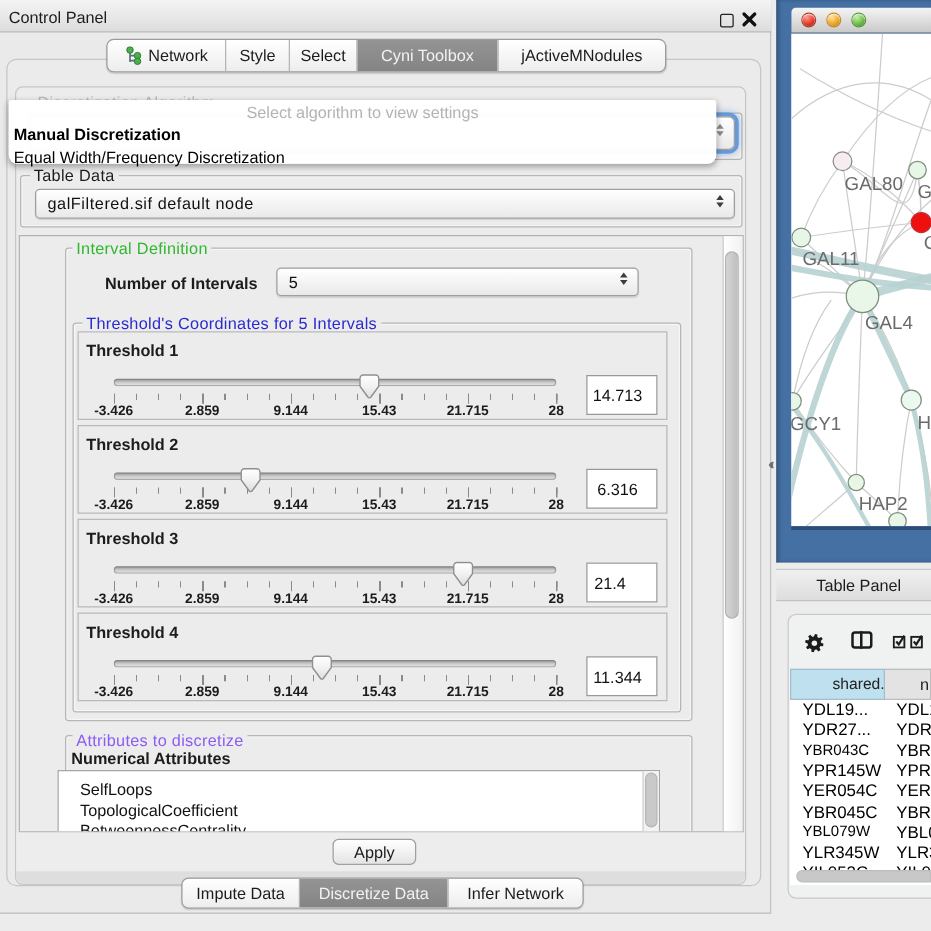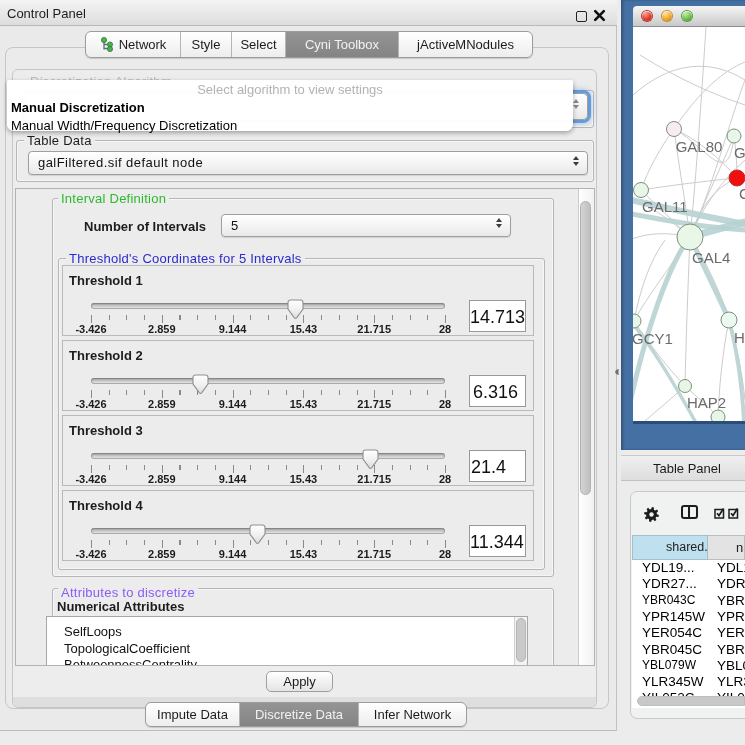--- a/index.html
+++ b/index.html
@@ -10,21 +10,21 @@
 .combo{background:linear-gradient(#ffffff,#f2f2f2 60%,#e9e9e9);border:1px solid #9f9f9f;border-radius:4px;
  box-shadow:0 1px 1px rgba(0,0,0,.12);}
 .ctext{font-size:13px;color:#111;padding-left:9px;white-space:nowrap;overflow:hidden;}
 .stepup{width:0;height:0;border-left:3.5px solid transparent;border-right:3.5px solid transparent;border-bottom:4.5px solid #3c3c3c;}
 .stepdn{width:0;height:0;border-left:3.5px solid transparent;border-right:3.5px solid transparent;border-top:4.5px solid #3c3c3c;}
 .seg{display:flex;align-items:center;justify-content:center;font-size:13px;color:#1c1c1c;height:100%;}
 .segbar{background:linear-gradient(#ffffff,#ededed);border:1px solid #9c9c9c;border-radius:6px;display:flex;overflow:hidden;
  box-shadow:0 1px 1px rgba(0,0,0,.15);}
 .segsel{background:linear-gradient(#949494,#848484);color:#f2f2f2;}
 .segdiv{width:1px;background:#b5b5b5;height:100%;}
-.vbox{background:#fff;border:1px solid #989898;font-size:18px;color:#111;text-align:right;}
+.vbox{background:#fff;border:1px solid #989898;font-size:13px;color:#111;text-align:center;}
 .tick-label{position:absolute;transform:translateX(-50%);font-size:11px;font-weight:bold;color:#1c1c1c;white-space:nowrap;}
 </style></head><body>
 <div class="a" style="left:0;top:0;width:617px;height:731px;background:#eaeaea;border-right:1px solid #c2c2c2;border-bottom:1px solid #bcbcbc;box-sizing:border-box;"></div>
 <div class="a" style="left:0;top:0;width:617px;height:26px;background:linear-gradient(#f4f4f4,#dddddd);border-bottom:1px solid #b9b9b9;box-sizing:border-box;"></div>
 <div class="a txt" style="left:7px;top:6px;">Control Panel</div>
 <div class="a" style="left:576px;top:11px;width:9px;height:9px;border:1.6px solid #222;border-radius:2px;background:transparent;"></div>
 <svg class="a" style="left:593px;top:9px;" width="13" height="13" viewBox="0 0 13 13">
     <path d="M2.2 2.2 L10.8 10.8 M10.8 2.2 L2.2 10.8" stroke="#111" stroke-width="2.6" stroke-linecap="round"></path>
   </svg>
 <div class="a" style="left:5px;top:47px;width:604px;height:662px;border:1px solid #c6c6c6;border-radius:8px;background:#ebebeb;box-sizing:border-box;"></div>
@@ -184,21 +184,21 @@
 <div class="a segbar" style="left:145px;top:702px;width:320px;height:23px;">
     <div class="seg" style="width:93px;">Impute Data</div>
     <div class="segdiv"></div>
     <div class="seg segsel" style="width:118px;">Discretize Data</div>
     <div class="segdiv"></div>
     <div class="seg" style="width:107px;">Infer Network</div>
   </div>
 <div class="a" style="left:7px;top:80px;width:566px;height:51px;background:rgba(255,255,255,.98);border-radius:2px 2px 7px 7px;box-shadow:0 2px 5px rgba(0,0,0,.33);">
     <div style="text-align:center;font-size:13px;color:#b3b3b3;padding-top:2px;">Select algorithm to view settings</div>
     <div style="font-size:13px;font-weight:bold;color:#000;padding:3px 0 0 4px;">Manual Discretization</div>
-    <div style="font-size:13px;color:#000;padding:3px 0 0 4px;">Manual Width/Frequency Discretization</div>
+    <div style="font-size:13px;color:#000;padding:3px 0 0 4px;">Equal Width/Frequency Discretization</div>
   </div>
 <svg class="a" style="left:614px;top:368px;" width="6" height="8" viewBox="0 0 6 8">
     <path d="M1 4 C2 1.5 4 1 5 1.5 C4.2 3 4.2 5 5 6.5 C4 7 2 6.5 1 4 Z" fill="#6f6f6f"></path>
   </svg>
 <div class="a" style="left:621px;top:0;width:124px;height:450px;background:#4470a4;box-shadow:inset 2px 0 3px rgba(0,0,0,.25);"></div>
 <div class="a" style="left:633px;top:6px;width:112px;height:21px;background:linear-gradient(#f5f5f5,#c9c9c9);border-bottom:1px solid #8e8e8e;border-radius:4px 0 0 0;box-sizing:border-box;"></div>
 <div class="a" style="left:642px;top:11px;width:10px;height:10px;border-radius:50%;background:radial-gradient(circle at 35% 28%, #ff9d8f 0%, #e23d2e 55%, #9c1f12 100%);box-shadow:0 0 0 1px #b03a2e, inset 0 1px 1px rgba(255,255,255,.7);"></div>
 <div class="a" style="left:662px;top:11px;width:10px;height:10px;border-radius:50%;background:radial-gradient(circle at 35% 28%, #ffe2a0 0%, #f0a72c 55%, #b57b10 100%);box-shadow:0 0 0 1px #c08b1e, inset 0 1px 1px rgba(255,255,255,.7);"></div>
 <div class="a" style="left:682px;top:11px;width:10px;height:10px;border-radius:50%;background:radial-gradient(circle at 35% 28%, #c7eea8 0%, #6fbf4e 55%, #3f7d25 100%);box-shadow:0 0 0 1px #559a39, inset 0 1px 1px rgba(255,255,255,.7);"></div>
 <div class="a" style="left:633px;top:27px;width:112px;height:394px;background:#ffffff;"></div>

